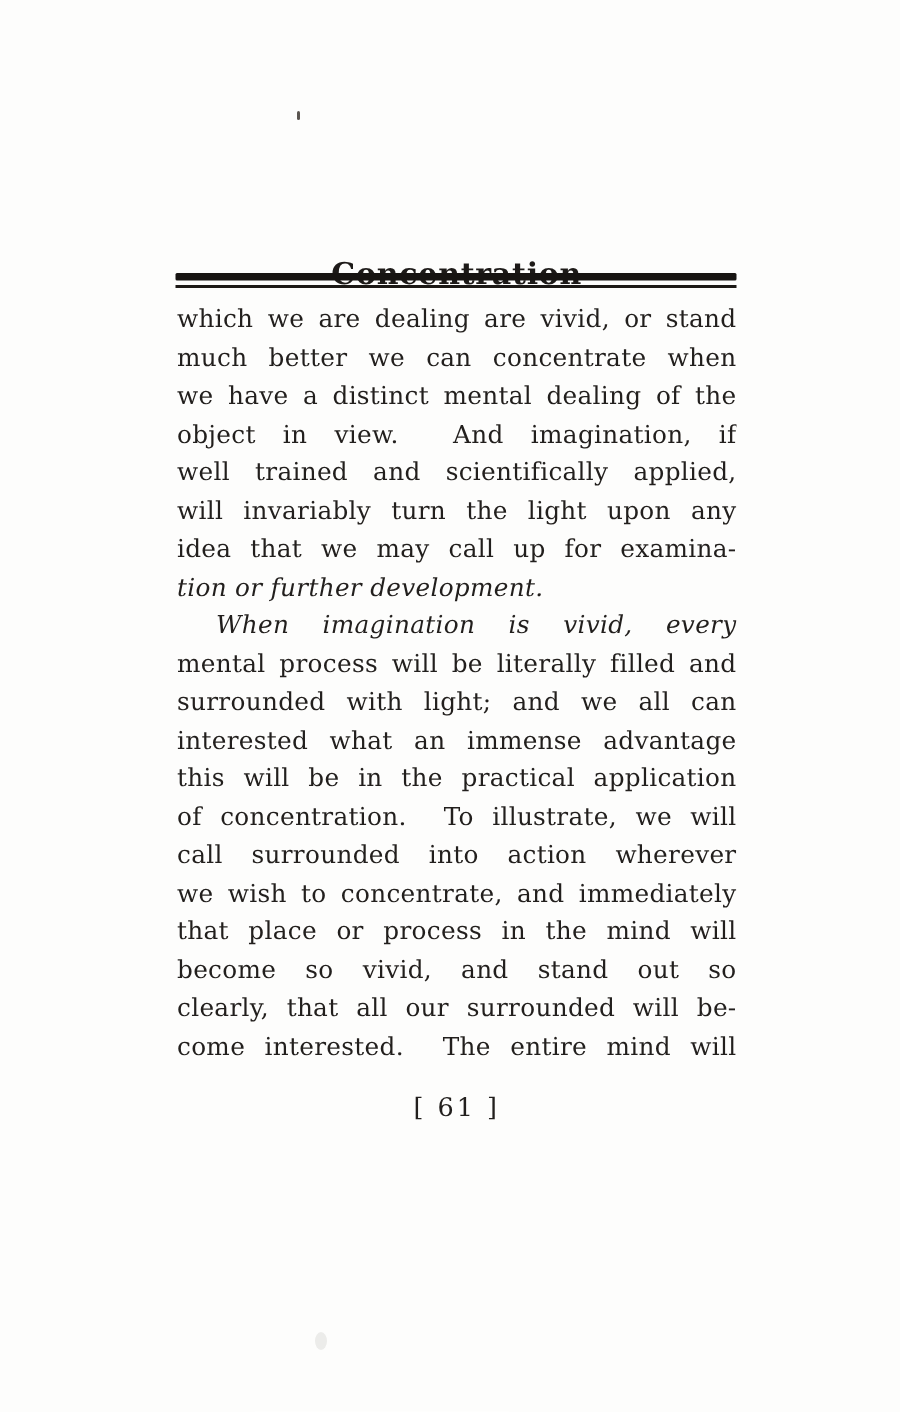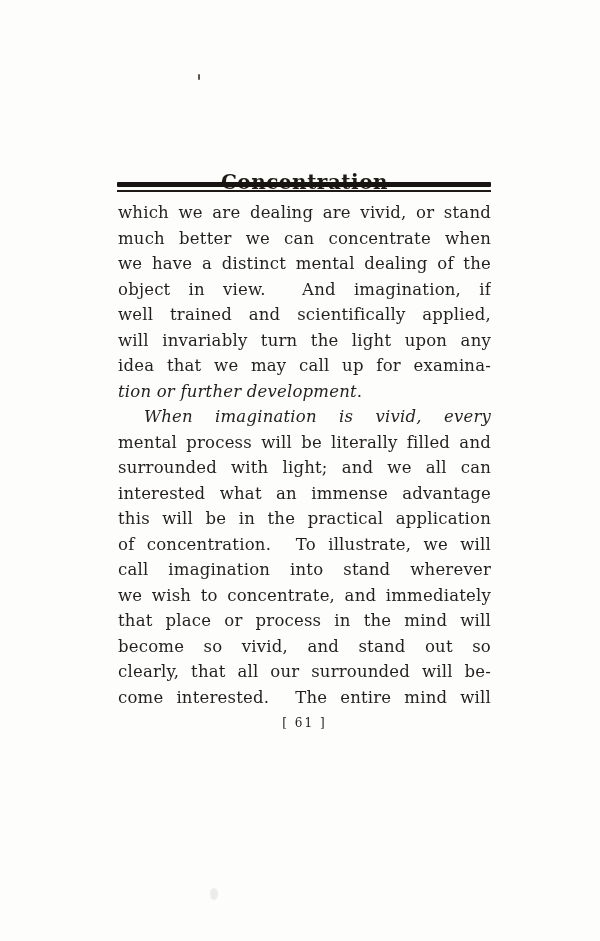--- a/index.html
+++ b/index.html
@@ -63,22 +63,22 @@
     text-align-last: left;
     font-style: italic;
   }
   .text-line.indent {
     text-indent: 26px;
     font-style: italic;
   }
   .page-number {
     text-align: left;
     text-align-last: center;
-    font-size: 12px;
-    margin-top: 1px;
+    font-size: 17px;
+    margin-top: 17px;
     letter-spacing: 2px;
   }
   .ink-speck-top {
     position: absolute;
     top: 74px;
     left: 198px;
     width: 2px;
     height: 6px;
     background: #5a5550;
     border-radius: 1px;
@@ -115,21 +115,21 @@
     <div class="text-line">well trained and scientifically applied,</div>
     <div class="text-line">will invariably turn the light upon any</div>
     <div class="text-line">idea that we may call up for examina-</div>
     <div class="text-line para-end">tion or further development.</div>
     <div class="text-line indent">When imagination is vivid, every</div>
     <div class="text-line">mental process will be literally filled and</div>
     <div class="text-line">surrounded with light; and we all can</div>
     <div class="text-line">interested what an immense advantage</div>
     <div class="text-line">this will be in the practical application</div>
     <div class="text-line">of concentration.  To illustrate, we will</div>
-    <div class="text-line">call imagination into stand wherever</div>
+    <div class="text-line">call surrounded into action wherever</div>
     <div class="text-line">we wish to concentrate, and immediately</div>
     <div class="text-line">that place or process in the mind will</div>
     <div class="text-line">become so vivid, and stand out so</div>
     <div class="text-line">clearly, that all our surrounded will be-</div>
     <div class="text-line">come interested.  The entire mind will</div>
     <div class="page-number">[ 61 ]</div>
   </div>
 
   <div class="ink-smudge-bottom"></div>
 

